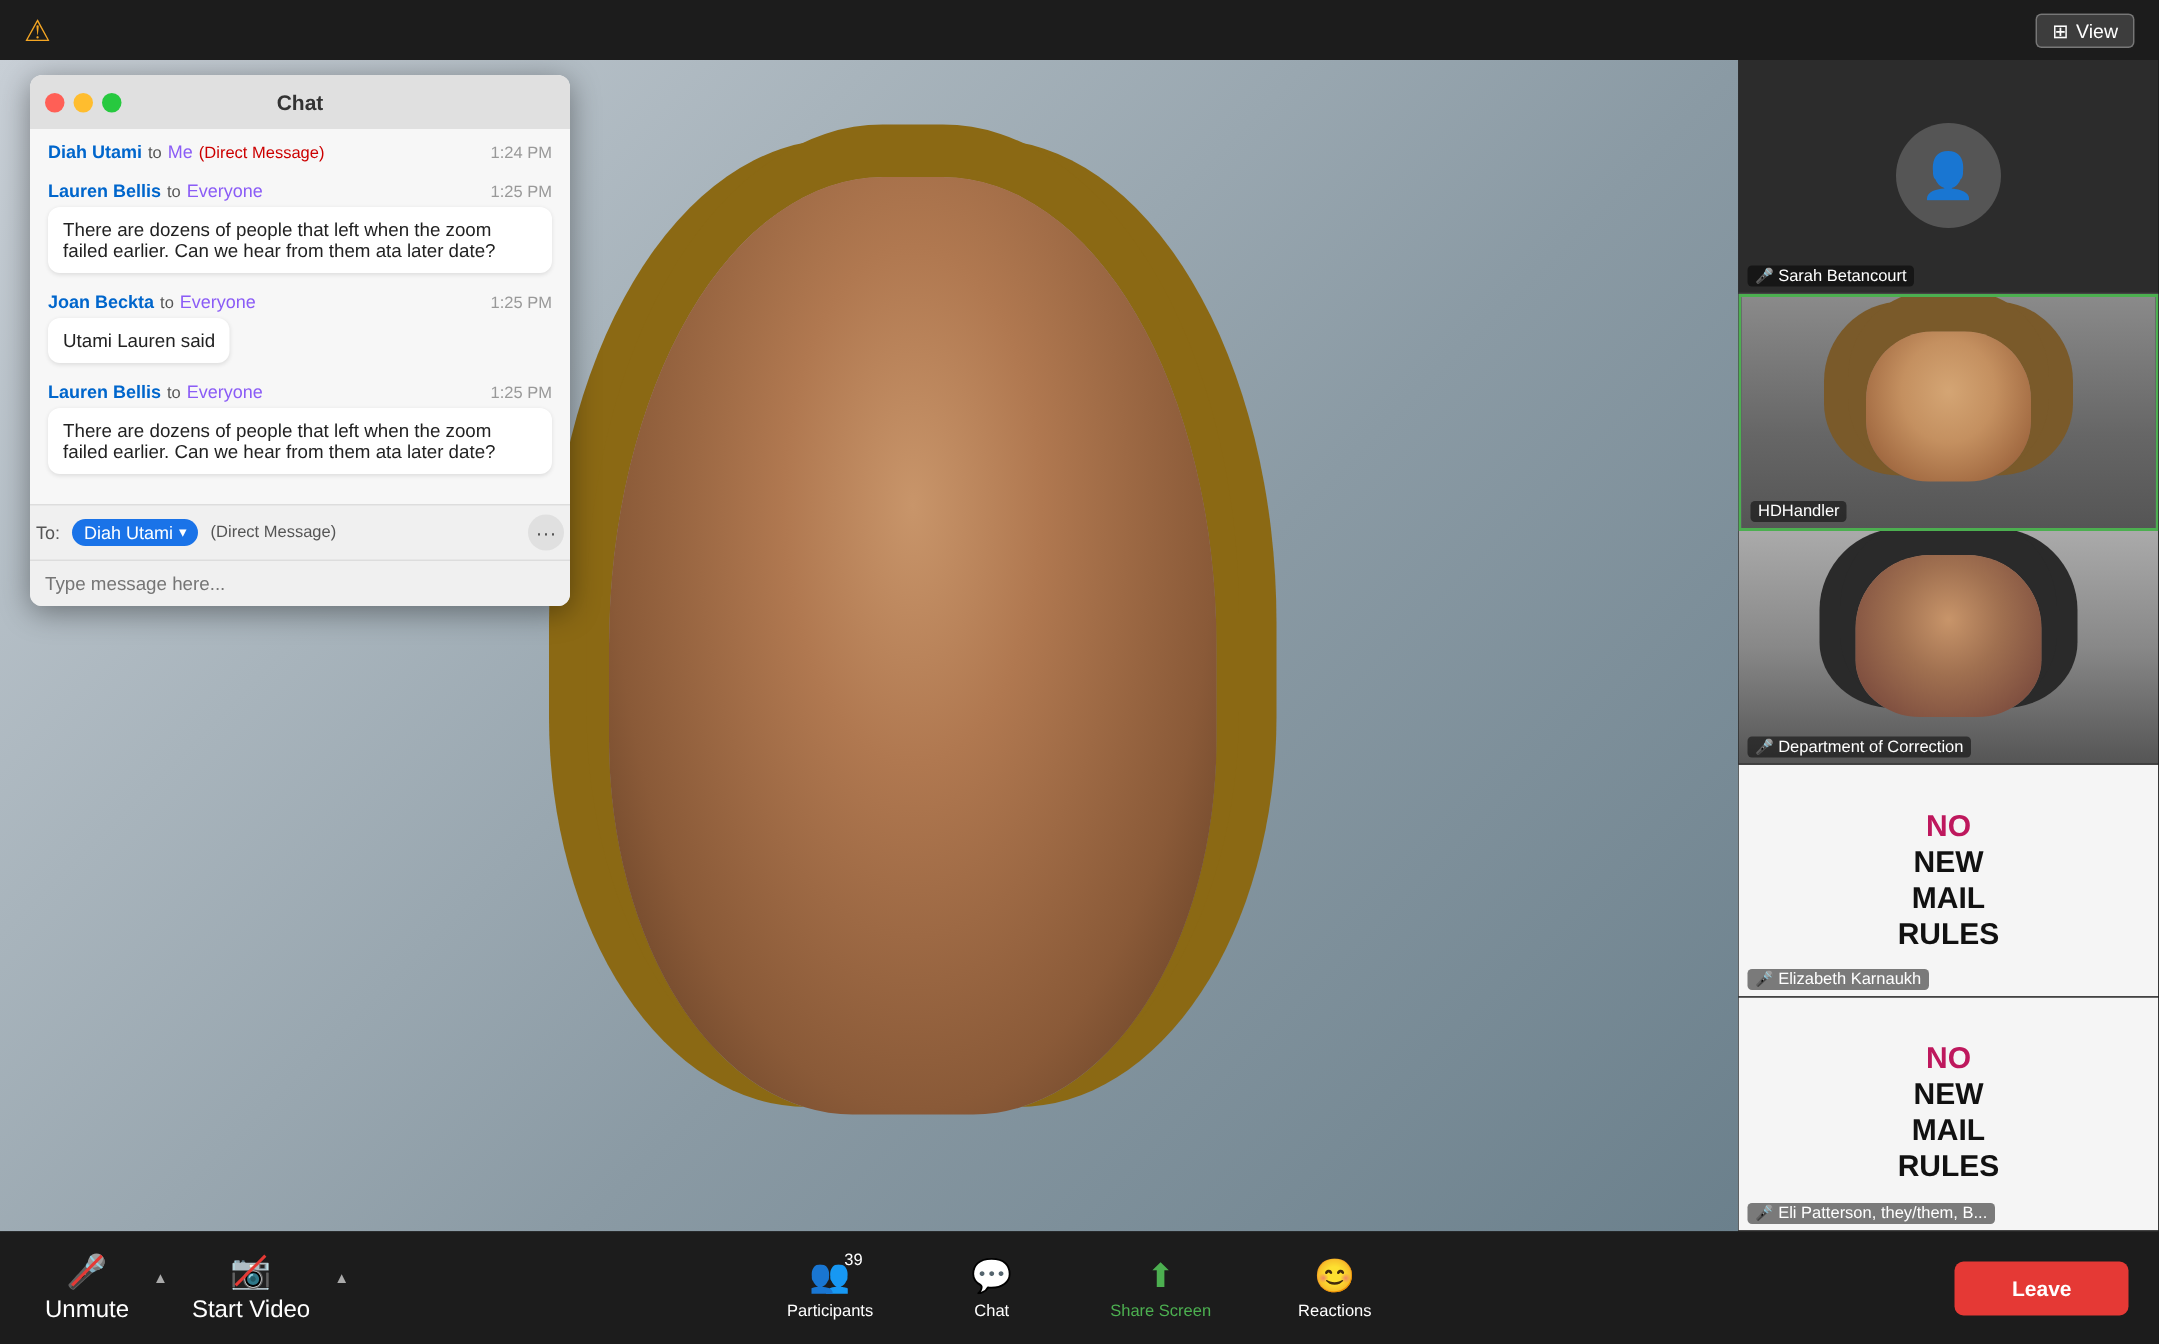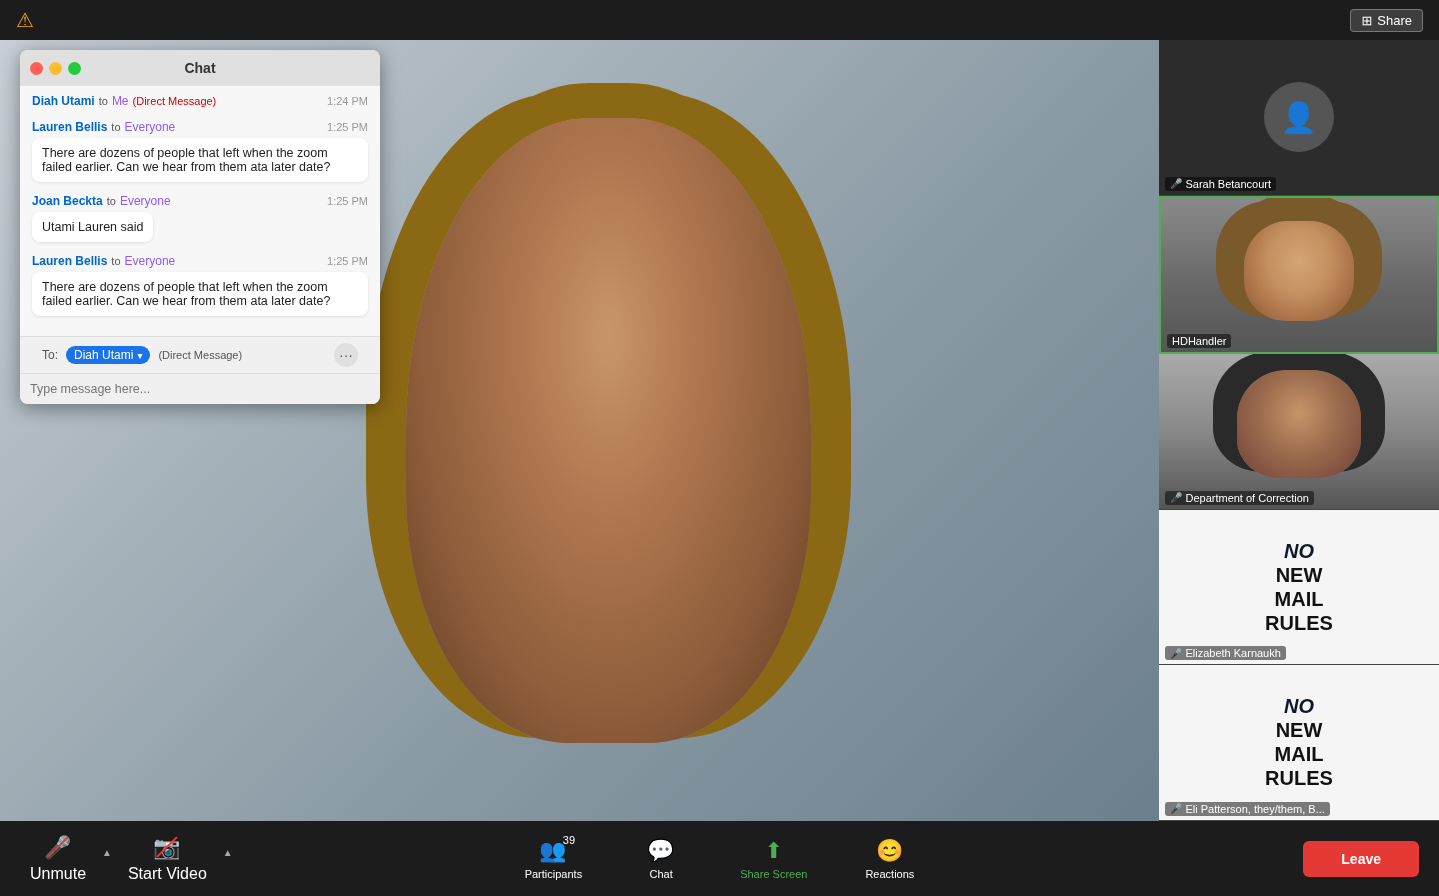--- a/index.html
+++ b/index.html
@@ -155,24 +155,23 @@
       width: 100%;
       height: 100%;
       background: #f5f5f5;
       display: flex;
       flex-direction: column;
       align-items: center;
       justify-content: center;
       padding: 8px;
     }
     .no-mail-line-no {
-      color: #0f172a;
+      color: #be185d;
       font-size: 20px;
       font-weight: 900;
-      font-style: italic;
       text-transform: uppercase;
     }
     .no-mail-line {
       color: #111;
       font-size: 20px;
       font-weight: 900;
       text-transform: uppercase;
       line-height: 1.2;
       text-align: right;
     }
@@ -274,21 +273,21 @@
       box-shadow: 0 1px 3px rgba(0,0,0,0.1);
     }
 
     #chat-footer {
       border-top: 1px solid #ddd;
       background: #f0f0f0;
     }
     #chat-to-line {
       display: flex;
       align-items: center;
-      padding: 6px 22px;
+      padding: 6px 4px;
       border-bottom: 1px solid #ddd;
       gap: 8px;
       font-size: 12px;
       color: #555;
     }
     #chat-to-recipient {
       background: #1a73e8;
       color: #fff;
       border-radius: 12px;
       padding: 2px 8px;
@@ -516,21 +515,21 @@
       box-shadow: 0 -15px 0 10px #2a2a2a, -18px -12px 0 6px #2a2a2a, 18px -12px 0 6px #2a2a2a;
     }
   </style>
 </head>
 <body>
 
 <div id="top-bar">
   <span class="warning-icon">⚠</span>
   <button class="view-btn">
     <span>⊞</span>
-    <span>Share</span>
+    <span>View</span>
   </button>
 </div>
 
 <div id="main-video">
   <div id="main-video-person">
     <div class="person-face"></div>
   </div>
 </div>
 
 <div id="right-panel">

